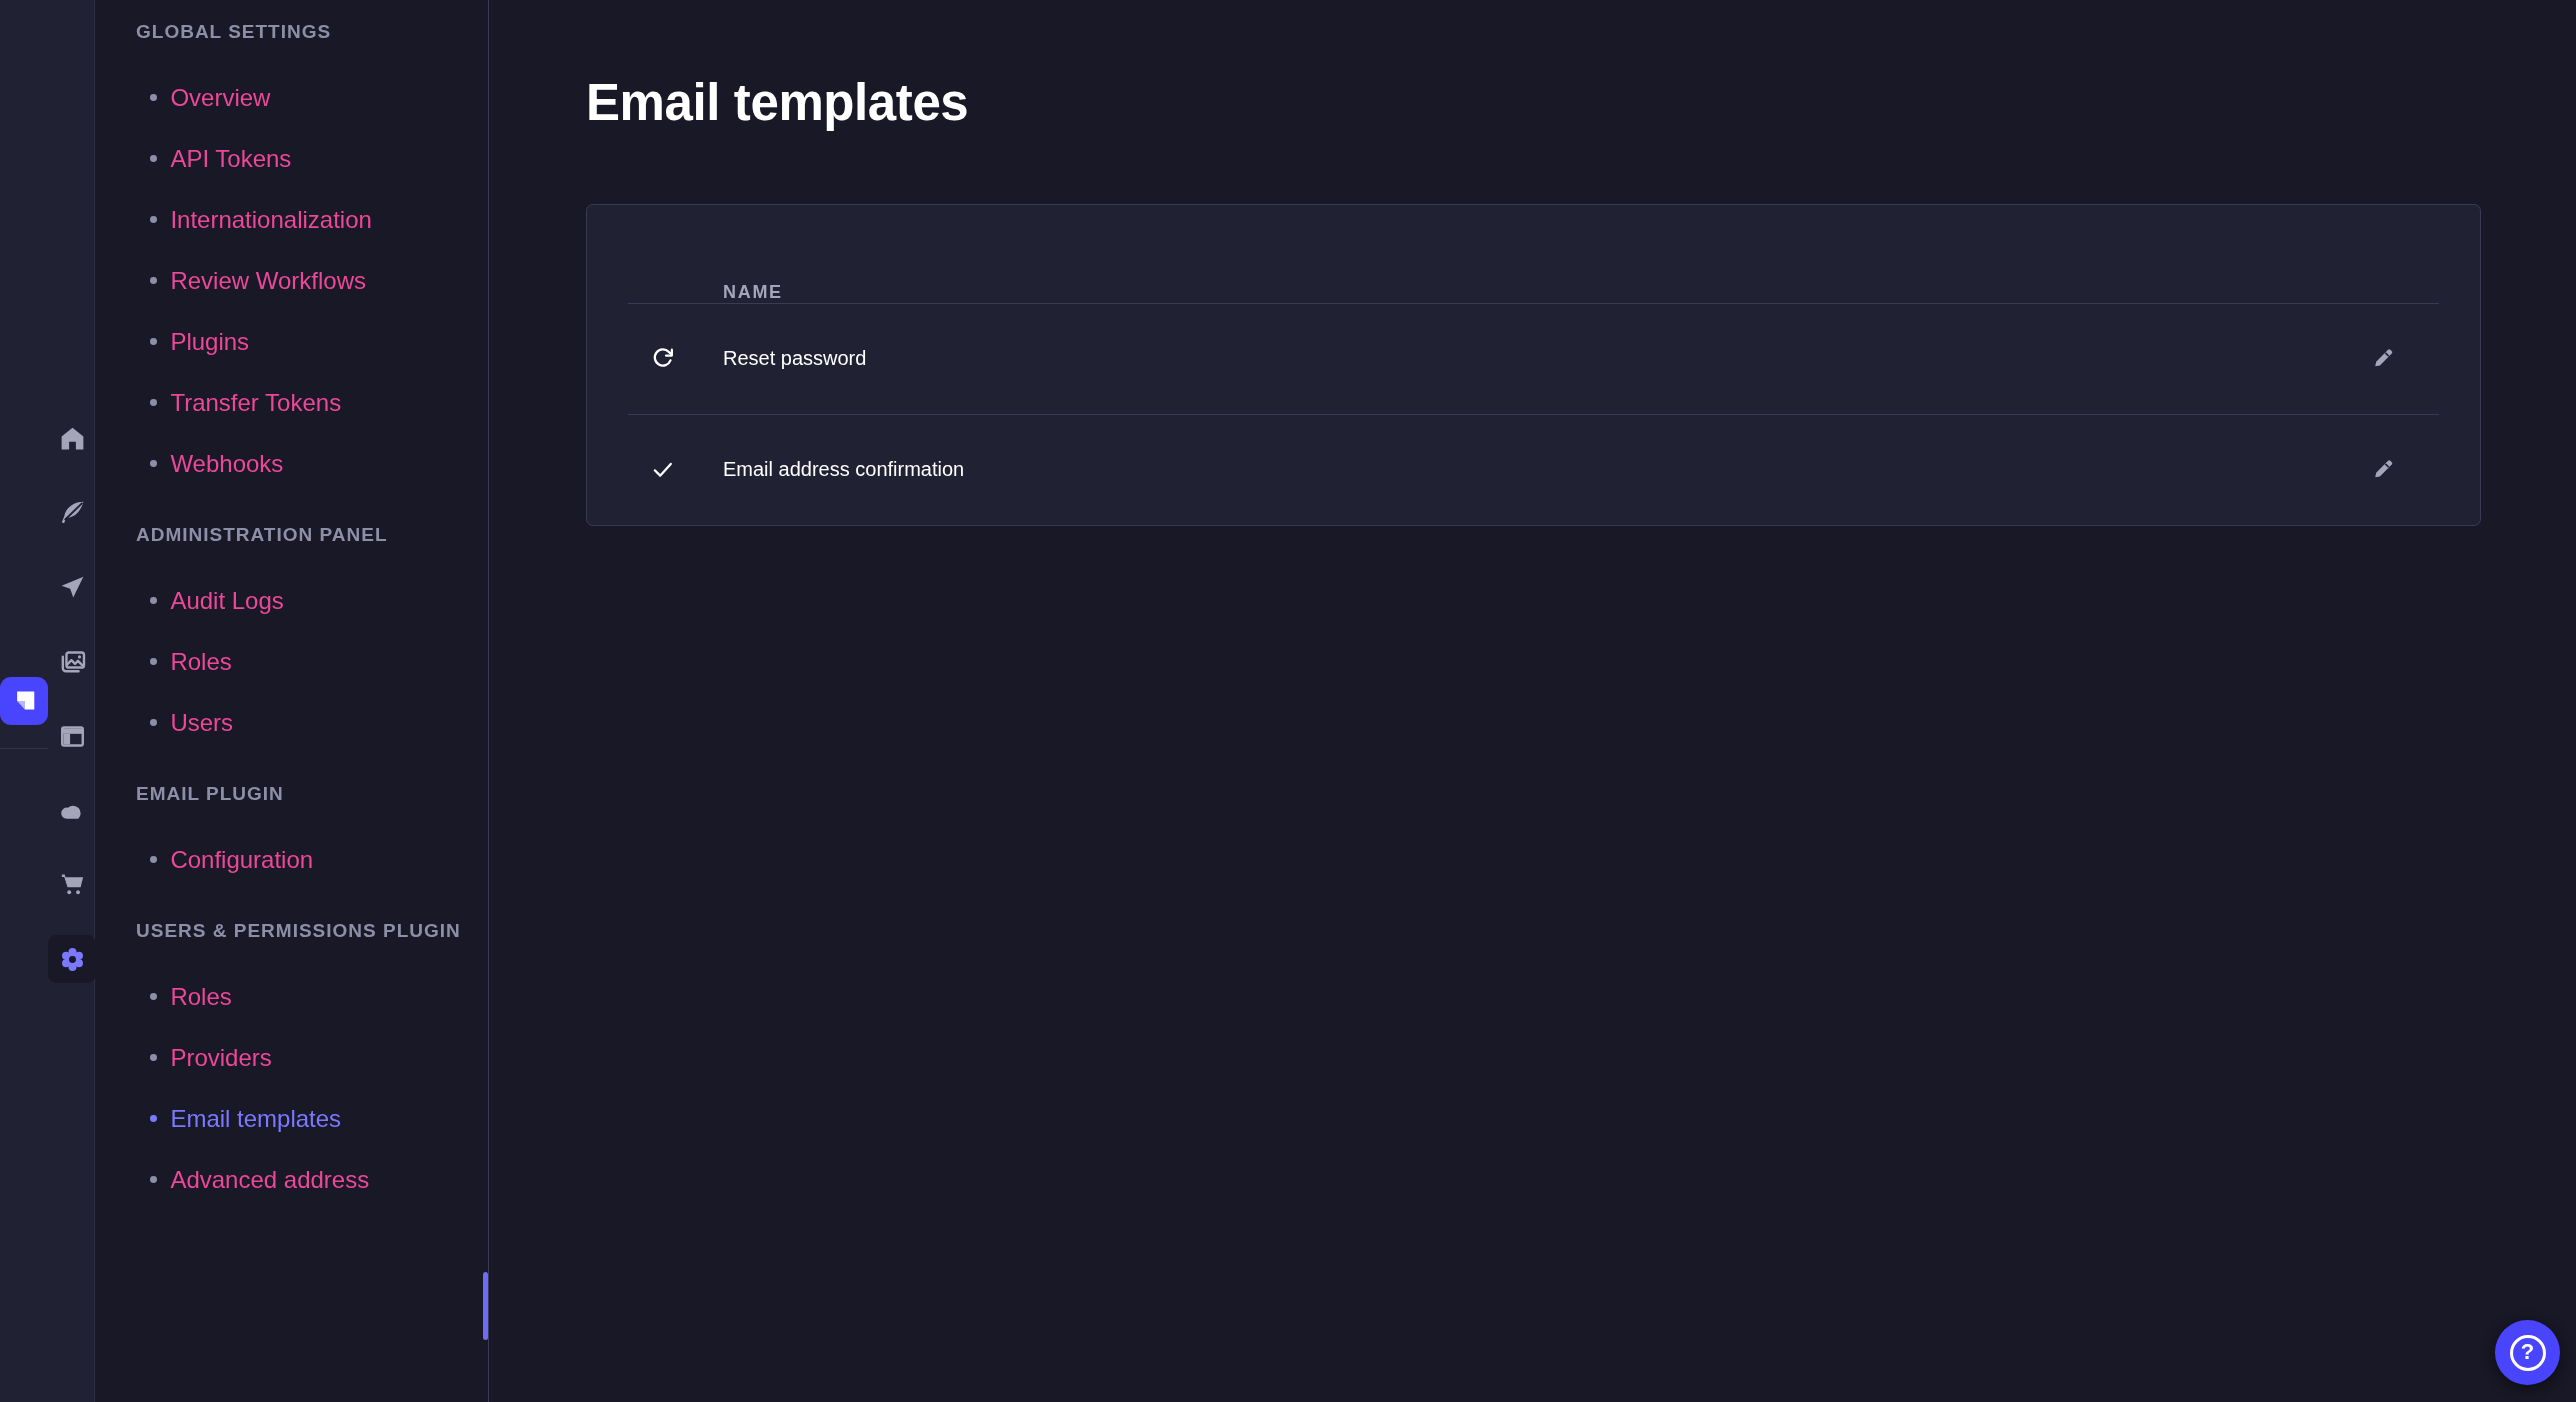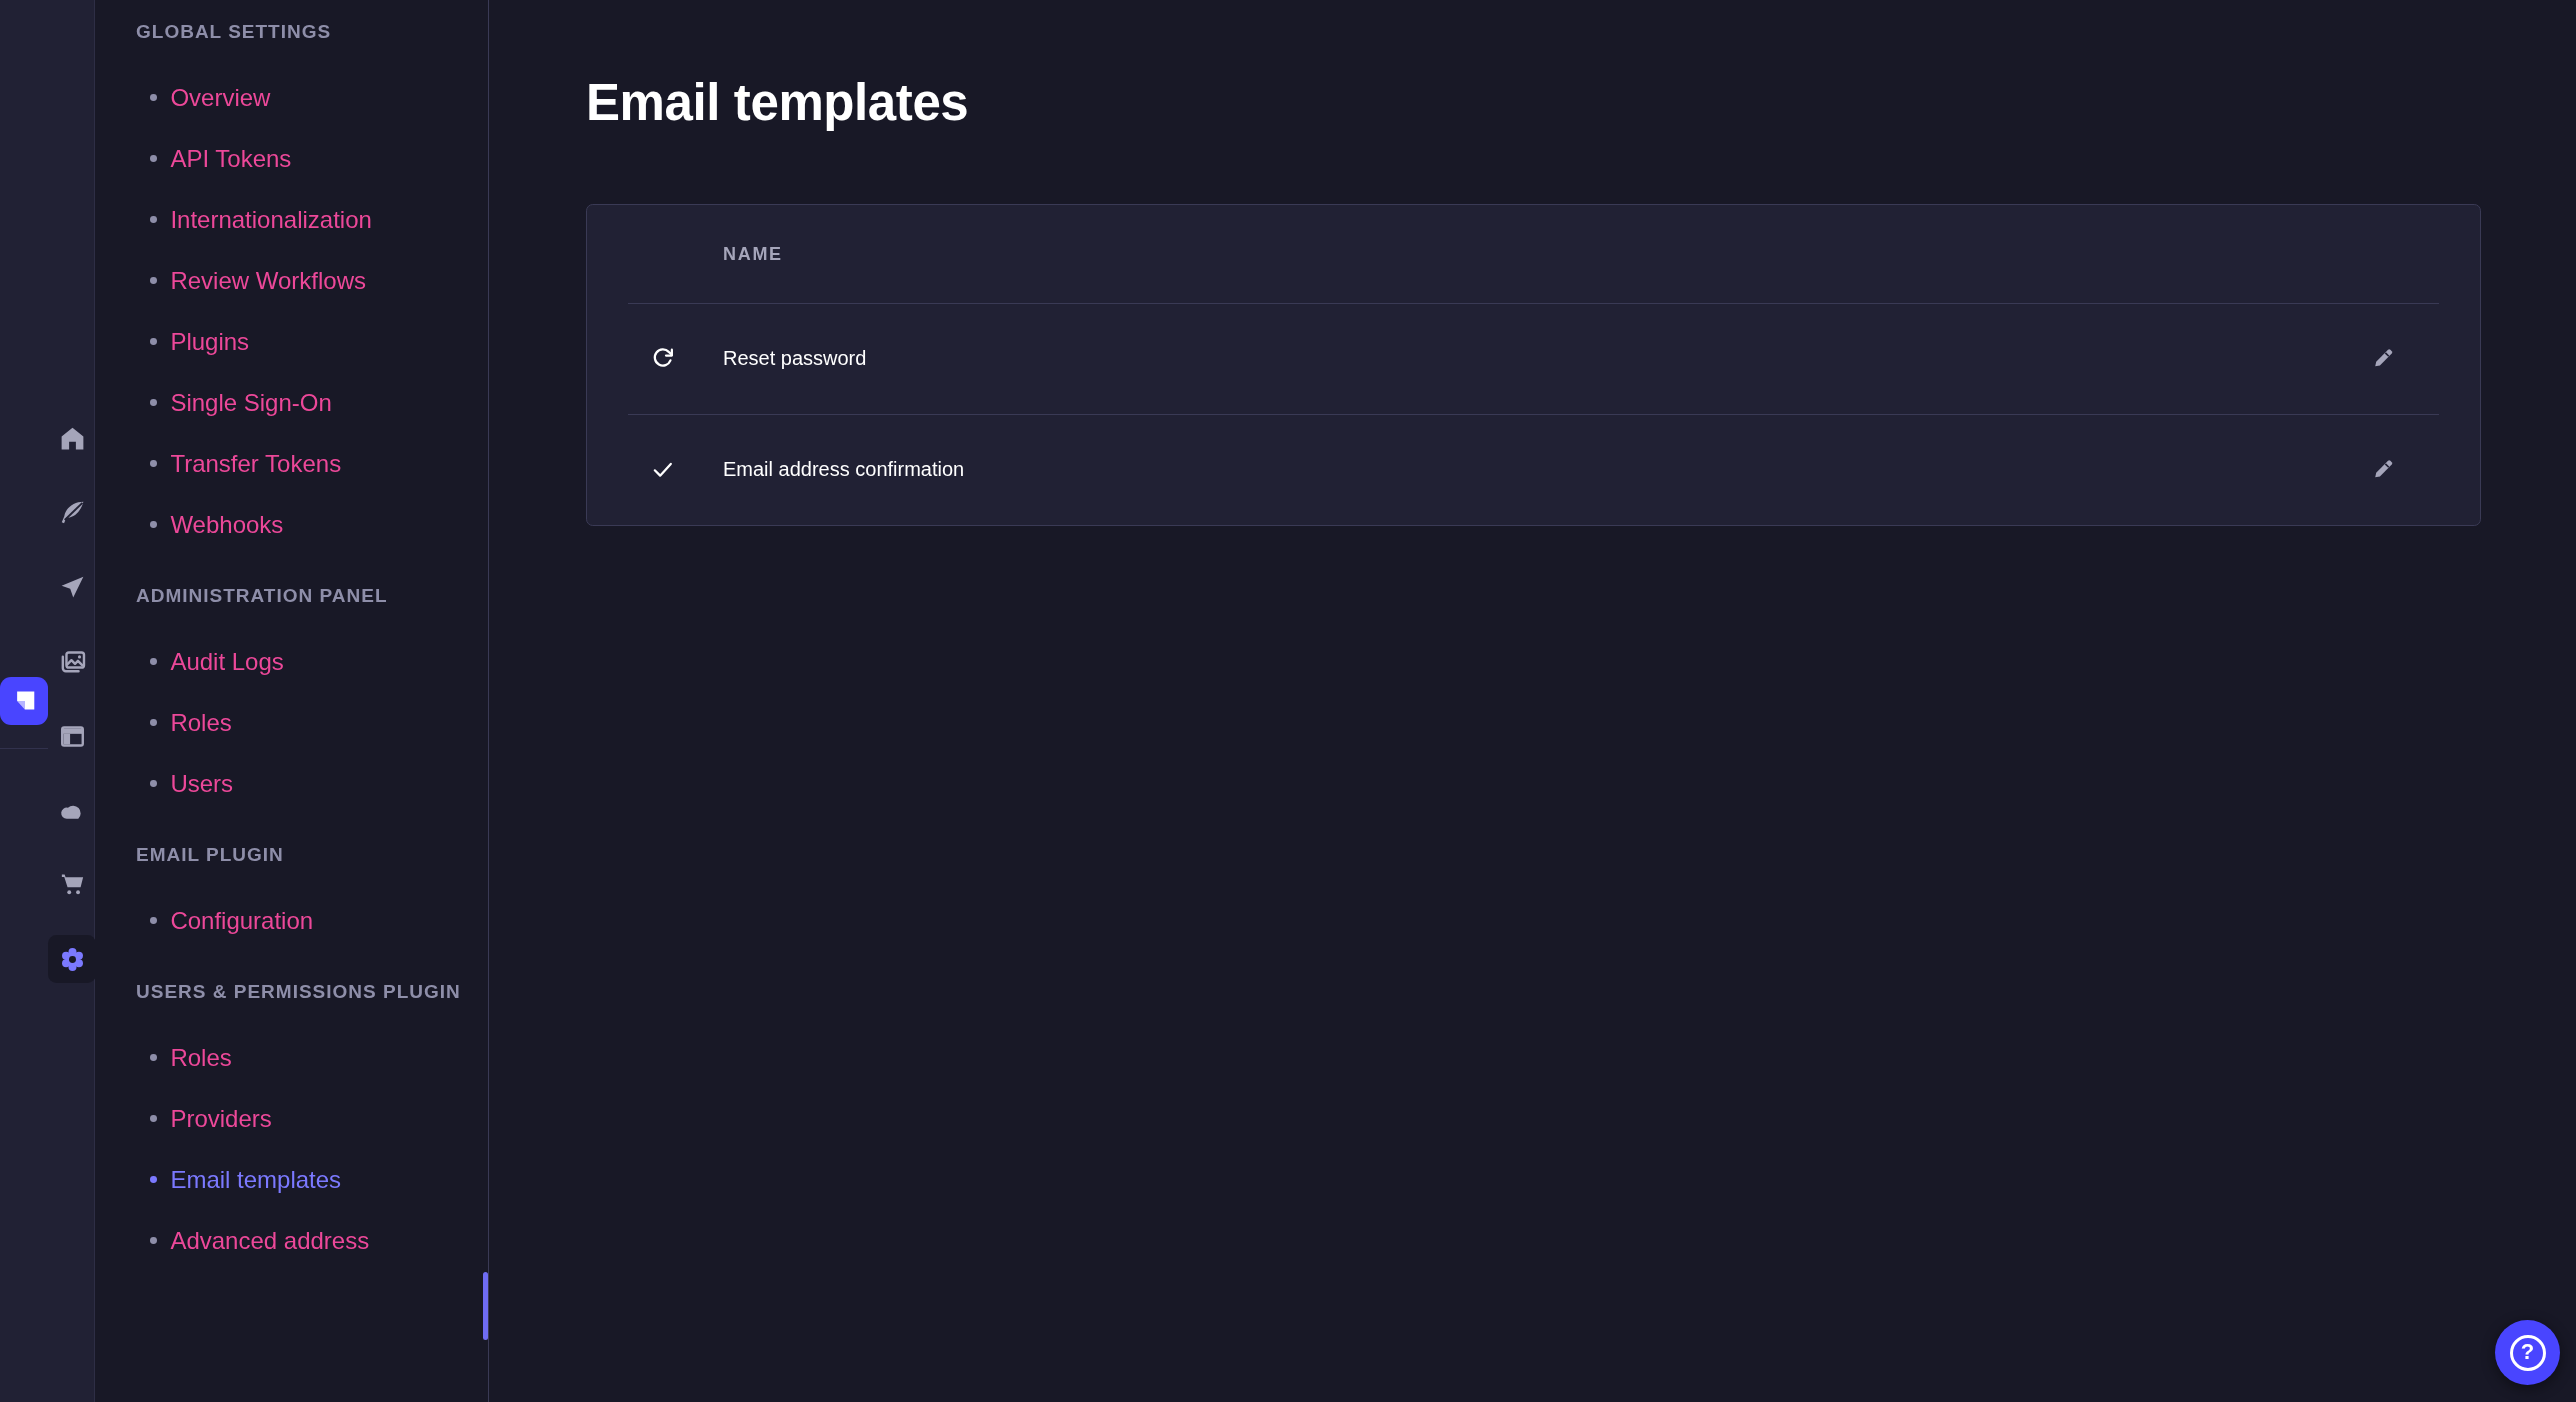--- a/index.html
+++ b/index.html
@@ -94,21 +94,21 @@
     color:#ffffff; letter-spacing:-0.4px;
   }
   .card {
     margin-top:72px;
     width:1895px;
     background:#212134;
     border:0.9px solid #3a3a55;
     border-radius:6.8px;
   }
   .card-header-row {
-    height:98px; display:flex; align-items:center;
+    height:98px; display:flex; align-items:flex-end;
     padding-left:136px;
   }
   .col-name {
     font-size:18px; font-weight:700; letter-spacing:1.7px;
     color:#a5a5ba; text-transform:uppercase;
   }
   .divider { height:0.9px; background:#3a3a55; margin:0 41px; }
   .trow {
     height:110px; display:flex; align-items:center; cursor:pointer;
   }
@@ -242,24 +242,20 @@
           <span class="bullet"></span>
           <span>Internationalization</span>
         </li>
       <li>
           <span class="bullet"></span>
           <span>Review Workflows</span>
         </li>
       <li>
           <span class="bullet"></span>
           <span>Plugins</span>
-        </li>
-      <li>
-          <span class="bullet"></span>
-          <span>Single Sign-On</span>
         </li>
       <li>
           <span class="bullet"></span>
           <span>Transfer Tokens</span>
         </li>
       <li>
           <span class="bullet"></span>
           <span>Webhooks</span>
         </li>
     </ul>

